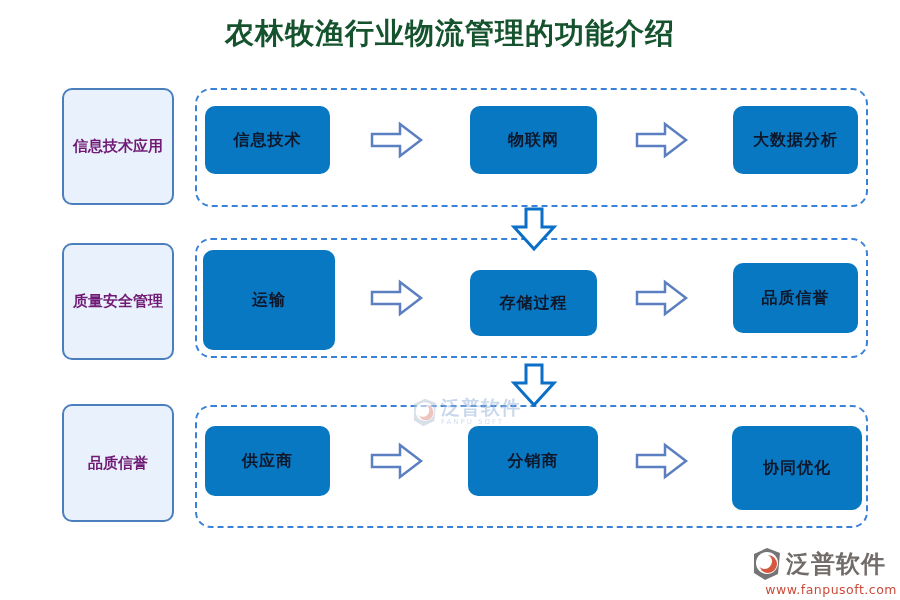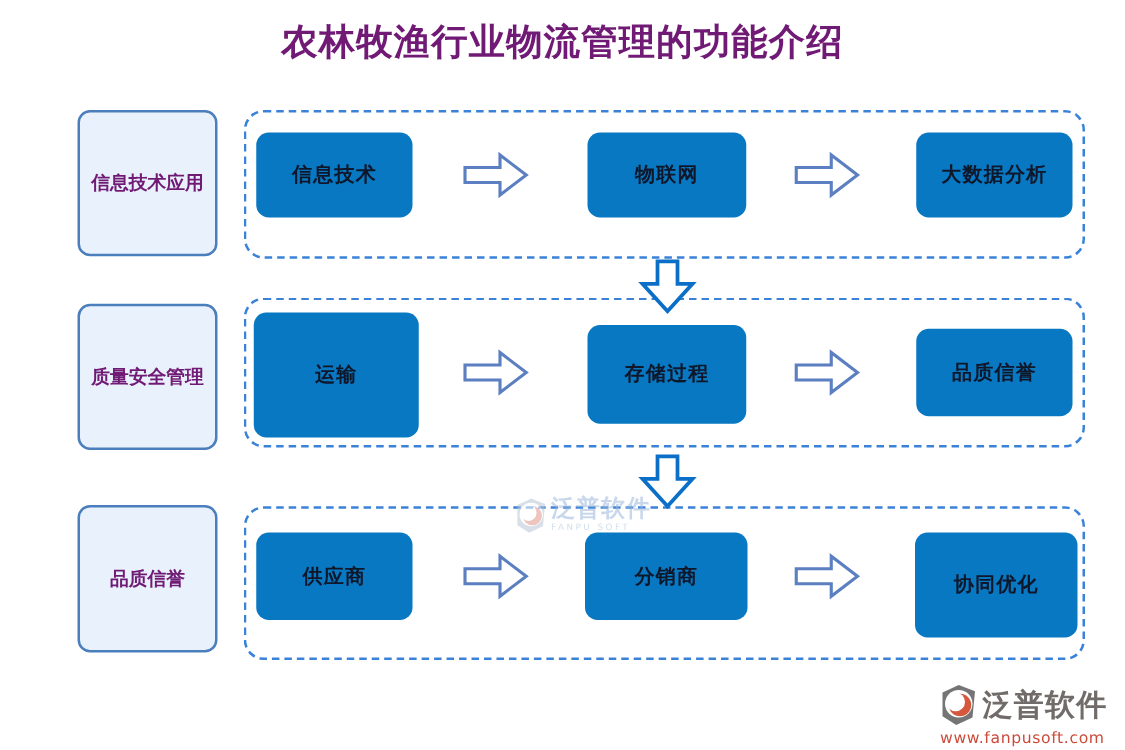--- a/index.html
+++ b/index.html
@@ -1,40 +1,40 @@
 <!DOCTYPE html>
 <html><head>
 <meta charset="utf-8">
 <style>
   html,body{margin:0;padding:0;background:#ffffff;}
   .stage{position:relative;width:900px;height:600px;overflow:hidden;background:#ffffff;
          font-family:"DejaVu Sans","Liberation Sans",sans-serif;}
   .title{position:absolute;left:0;top:14px;width:900px;margin:0;text-align:center;
          font-family:"DejaVu Serif","Liberation Serif",serif;
-         font-size:29px;font-weight:bold;color:#701a75;letter-spacing:1px;}
+         font-size:29px;font-weight:bold;color:#14532d;letter-spacing:1px;}
   .label{position:absolute;left:62px;width:112px;background:#e9f2fc;
          border:2px solid #4a7ebc;border-radius:10px;box-sizing:border-box;
          display:flex;align-items:center;justify-content:center;
          color:#701a75;font-size:15px;font-weight:bold;}
   .lbl1{top:88px;height:117px}
   .lbl2{top:243px;height:117px}
   .lbl3{top:404px;height:118px}
   .frame{position:absolute;left:195px;width:673px;border:2px dashed #3a82d8;
          border-radius:16px;box-sizing:border-box;background:transparent;}
   .fr1{top:88px;height:119px}
   .fr2{top:238px;height:120px}
   .fr3{top:405px;height:123px}
   .node{position:absolute;background:#0878c2;border-radius:10px;
         display:flex;align-items:center;justify-content:center;
         color:#0f172a;font-size:16px;font-weight:bold;letter-spacing:1px;}
   .n11{left:205px;top:106px;width:125px;height:68px}
   .n12{left:470px;top:106px;width:127px;height:68px}
   .n13{left:733px;top:106px;width:125px;height:68px}
   .n21{left:203px;top:250px;width:132px;height:100px}
-  .n22{left:470px;top:260px;width:127px;height:79px}
+  .n22{left:470px;top:270px;width:127px;height:66px}
   .n23{left:733px;top:263px;width:125px;height:70px}
   .n31{left:205px;top:426px;width:125px;height:70px}
   .n32{left:468px;top:426px;width:130px;height:70px}
   .n33{left:732px;top:426px;width:130px;height:84px}
   .arrow{position:absolute;}
   .a11{left:369px;top:120px}
   .a12{left:634px;top:120px}
   .a21{left:369px;top:278px}
   .a22{left:634px;top:278px}
   .a31{left:369px;top:441px}
@@ -42,21 +42,21 @@
   .d1{left:510px;top:206px}
   .d2{left:510px;top:362px}
   .watermark{position:absolute;left:412px;top:398px;display:flex;align-items:flex-start;
              opacity:0.55;pointer-events:none;}
   .watermark .wm-text{margin-left:3px;line-height:1;}
   .watermark .wm-brand{color:#9cb8dc;font-size:19px;font-weight:bold;letter-spacing:1px;}
   .watermark .wm-sub{color:#aec4de;font-size:7px;letter-spacing:2px;margin-top:2px;}
   .footer{position:absolute;left:752px;top:547px;width:145px;}
   .footer .f-row{display:flex;align-items:center;}
   .footer .f-brand{margin-left:4px;color:#716c69;font-size:24px;font-weight:bold;letter-spacing:1px;}
-  .footer .f-url{margin-top:1px;text-align:left;color:#cb4a3a;font-size:12.5px;letter-spacing:0.5px;}
+  .footer .f-url{margin-top:1px;text-align:right;color:#cb4a3a;font-size:12.5px;letter-spacing:0.5px;}
 </style>
 </head>
 <body>
 
 <div class="stage">
 
   <h1 class="title">农林牧渔行业物流管理的功能介绍</h1>
 
   <div class="label lbl1">信息技术应用</div>
   <div class="label lbl2">质量安全管理</div>

